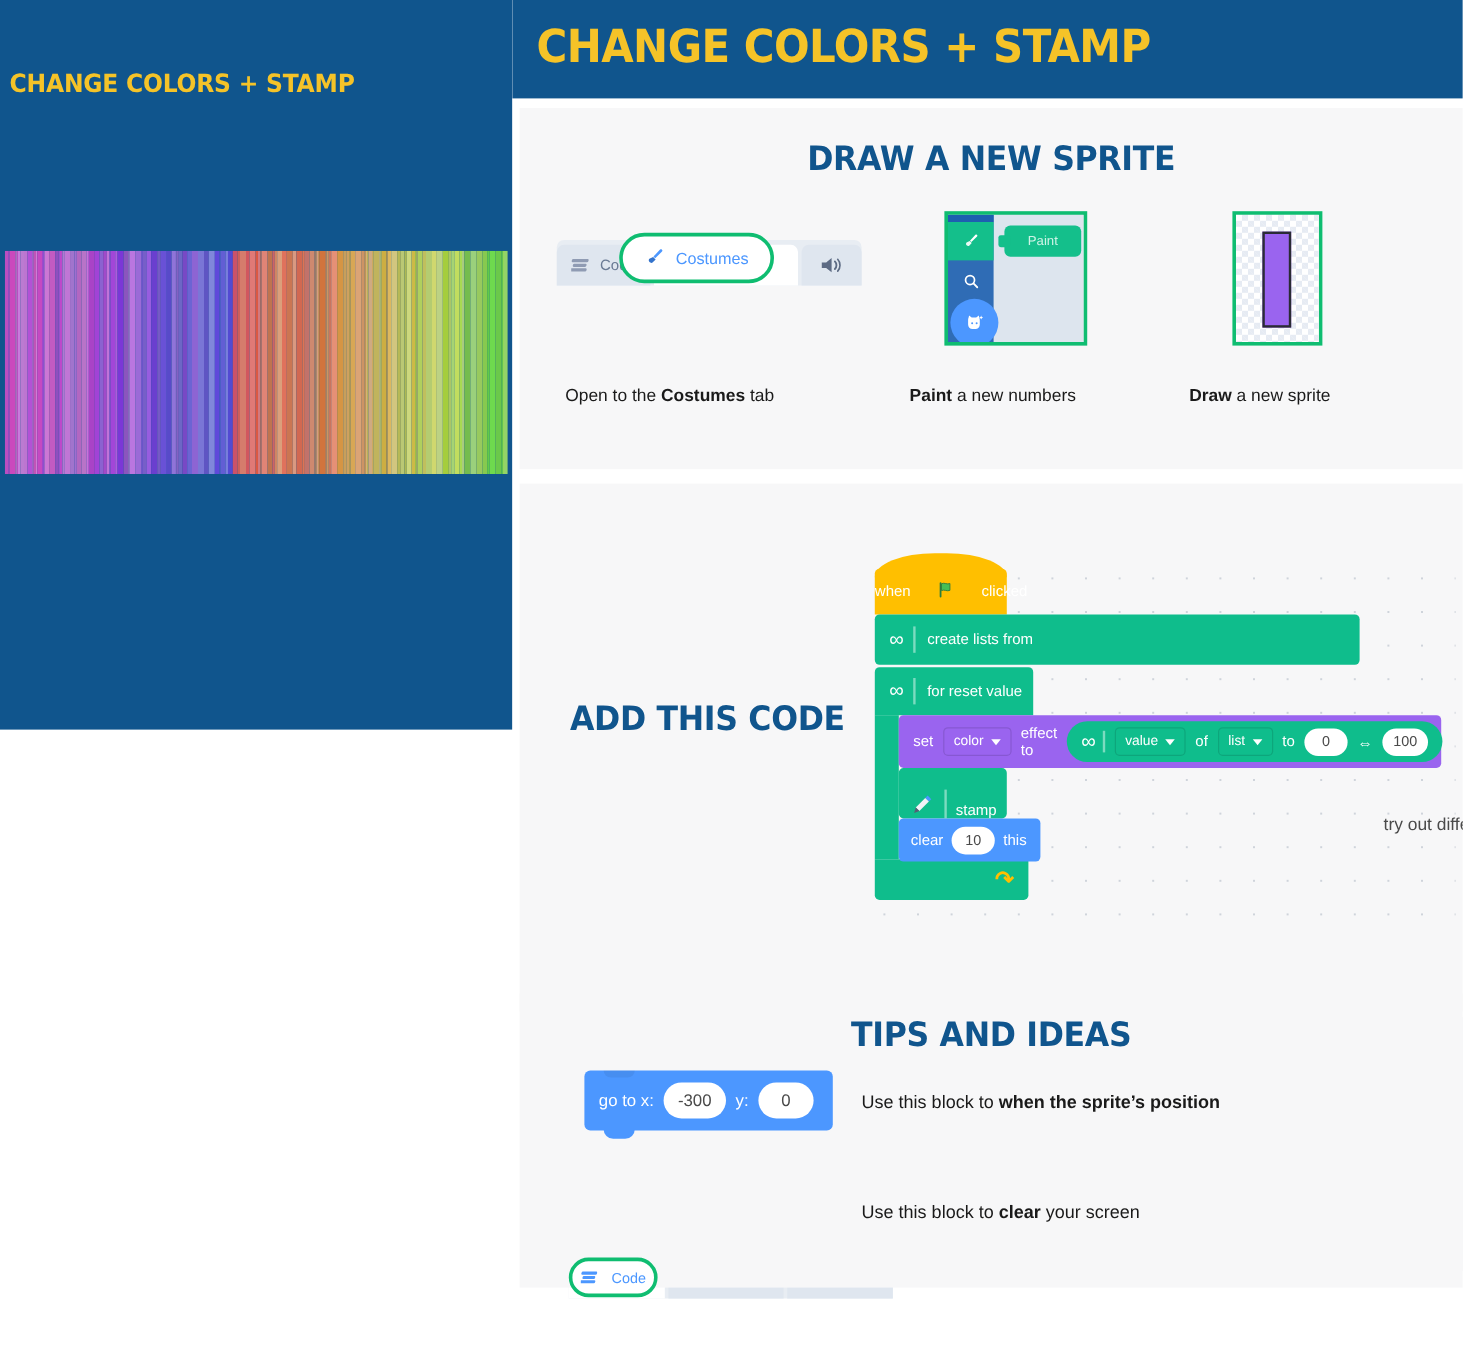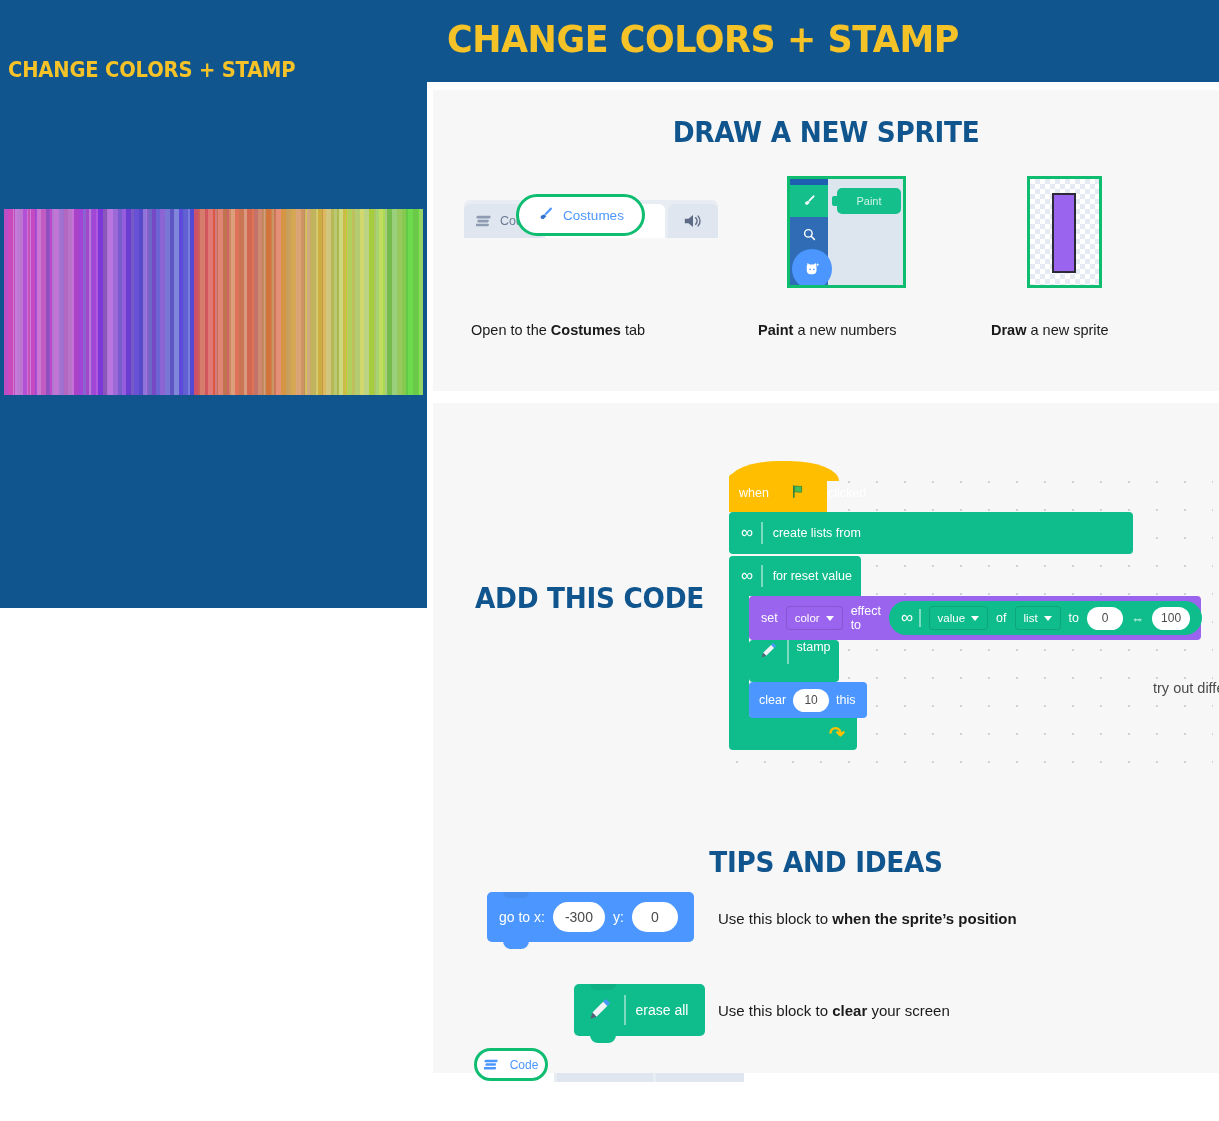--- a/index.html
+++ b/index.html
@@ -187,23 +187,23 @@
 
   
   .code-canvas {
     position: absolute; left: 290px; top: 65px;
     width: 490px; height: 320px;
     background-image: radial-gradient(#cfd4db 1.1px, transparent 1.2px);
     background-size: 28px 28px;
   }
   .blk { position:absolute; display:flex; align-items:center; color:#fff; font-size:12.5px; }
   .blk-hat {
-    left: 6px; top: 6px; width: 98px; height: 38px;
+    left: 6px; top: 6px; width: 110px; height: 38px;
     background:#ffbf00; border-radius: 4px 4px 0 0;
-    padding-left:10px; gap:22px;
+    gap:22px;
   }
   .blk-hat:before {
     content:""; position:absolute; left:0; top:-13px;
     width:110px; height:20px; background:#ffbf00;
     border-radius: 55px 55px 0 0 / 22px 22px 0 0;
   }
   .c-top {
     position:absolute; left:6px; top:44px; width:404px; height:42px;
     background:#0fbd8c; border-radius:4px;
     display:flex; align-items:center; gap:10px; padding-left:12px;
@@ -252,21 +252,21 @@
     background:#9a64ef; border-radius:4px;
     display:flex; align-items:center; gap:8px; padding-left:12px;
   }
   .rep-item {
     background:#0fbd8c; border-radius:22px; height:34px;
     display:flex; align-items:center; gap:8px; padding:0 12px;
   }
   .blk-stamp {
     position:absolute; left:26px; top:172px; width:90px; height:42px;
     background:#0fbd8c; border-radius:4px;
-    display:flex; align-items:flex-start; gap:8px; padding-left:8px;
+    display:flex; align-items:flex-end; gap:8px; padding-left:8px;
   }
   .blk-move {
     position:absolute; left:26px; top:214px; width:118px; height:36px;
     background:#4c97ff; border-radius:4px;
     display:flex; align-items:center; gap:7px; padding-left:10px;
   }
   .pen-icon { width:22px; height:22px; }
   .anno-text {
     position:absolute; left: 430px; top: 212px;
     font-size:14.5px; color:#4a4a4a; white-space:nowrap;
@@ -679,33 +679,20 @@
         <span>y:</span>
         <span class="oval-lg">
             <span>0</span>
           </span>
       </div>
 
       <div class="tip-text" id="tip-text-1">
         <span>Use this block to </span><b>when the sprite’s position</b>
       </div>
 
-      <div class="tip-erase">
-        <span class="bump"></span>
-        <span class="notch2"></span>
-        <span class="pen-icon" style="width:30px;height:30px;">
-          <svg viewBox="0 0 24 24" width="30" height="30">
-            <path d="M17.5 3.2l3.3 3.3-2.2 2.2-3.3-3.3z" fill="#4c97ff"></path>
-            <path d="M15.3 5.4l3.3 3.3-8.6 8.6-3.3-3.3z" fill="#f2f3f7"></path>
-            <path d="M6.7 14l3.3 3.3L5.2 19z" fill="#575e75"></path>
-          </svg>
-        </span>
-        <span class="vline" style="height:30px;"></span>
-        <span>erase all</span>
-      </div>
 
       <div class="tip-text" id="tip-text-2">
         <span>Use this block to </span><b>clear</b><span> your screen</span>
       </div>
     </div>
 
   </div>
 </div>
 
 </body></html>

